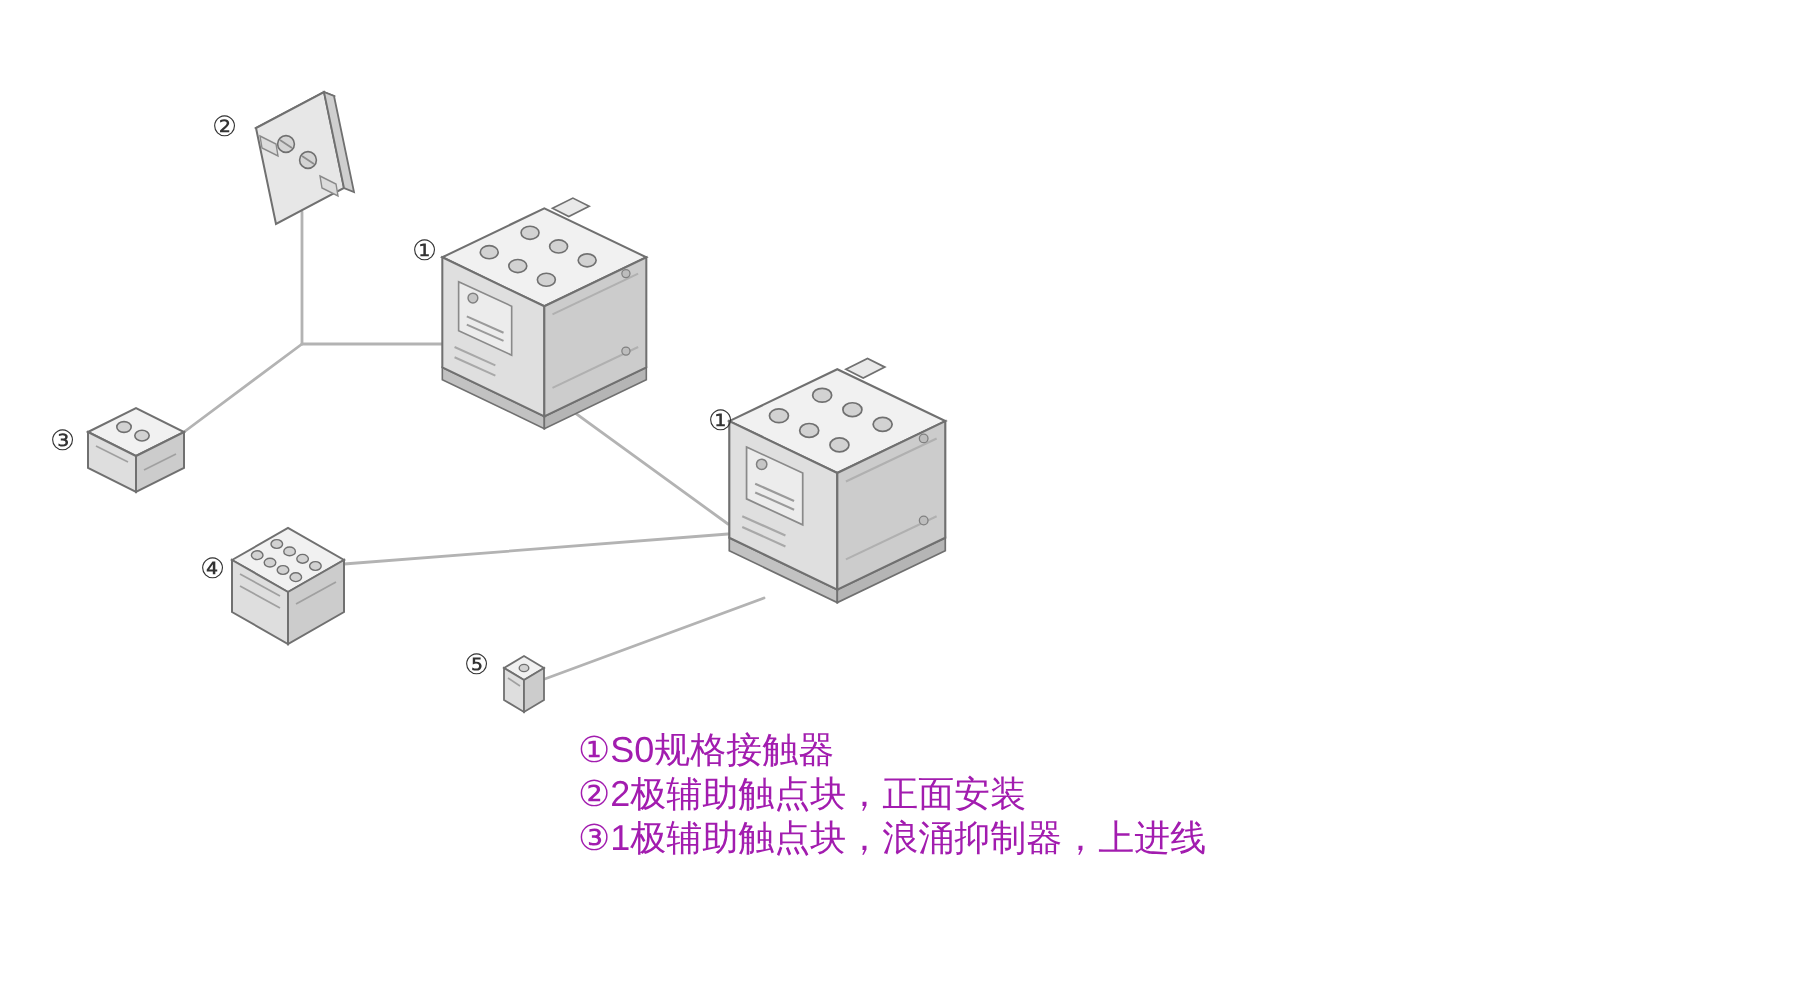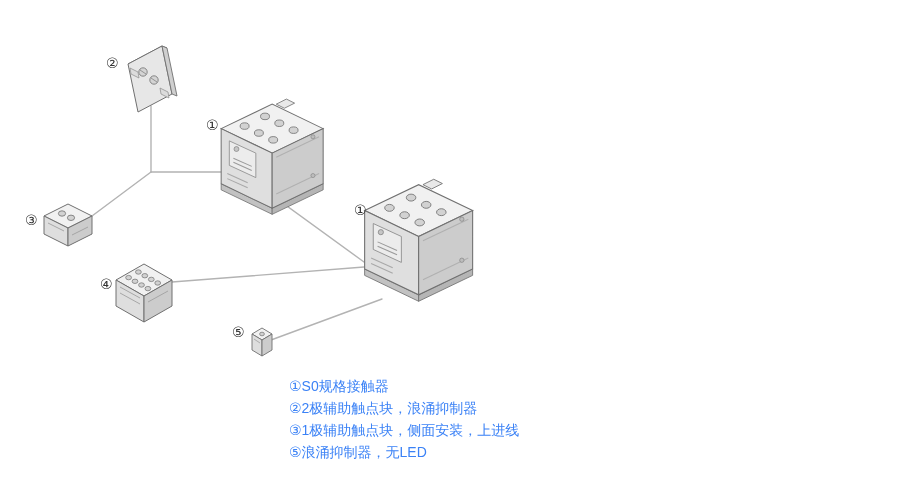--- a/index.html
+++ b/index.html
@@ -23,23 +23,23 @@
     .callout {
       position: absolute;
       font-size: 14px;
       color: #333333;
       line-height: 1;
       user-select: none;
     }
     .legend {
       position: absolute;
       left: 289px;
-      top: 375px;
-      font-size: 14px;
-      color: #3b82f6;
+      top: 364px;
+      font-size: 18px;
+      color: #a21caf;
       line-height: 22px;
     }
     .legend-row {
       white-space: nowrap;
     }
     .legend-marker {
       margin-right: 0;
     }
   </style>
 </head>
@@ -148,23 +148,20 @@
   <span class="callout" style="left:25px; top:213px;">③</span>
   <span class="callout" style="left:100px; top:277px;">④</span>
   <span class="callout" style="left:354px; top:203px;">①</span>
   <span class="callout" style="left:232px; top:325px;">⑤</span>
 
   <div class="legend">
     <div class="legend-row">
       <span class="legend-marker">①</span><span>S0规格接触器</span>
     </div>
     <div class="legend-row">
-      <span class="legend-marker">②</span><span>2极辅助触点块，浪涌抑制器</span>
+      <span class="legend-marker">②</span><span>2极辅助触点块，正面安装</span>
     </div>
     <div class="legend-row">
-      <span class="legend-marker">③</span><span>1极辅助触点块，侧面安装，上进线</span>
-    </div>
-    <div class="legend-row">
-      <span class="legend-marker">⑤</span><span>浪涌抑制器，无LED</span>
+      <span class="legend-marker">③</span><span>1极辅助触点块，浪涌抑制器，上进线</span>
     </div>
   </div>
 
 </div>
 
 </body></html>

